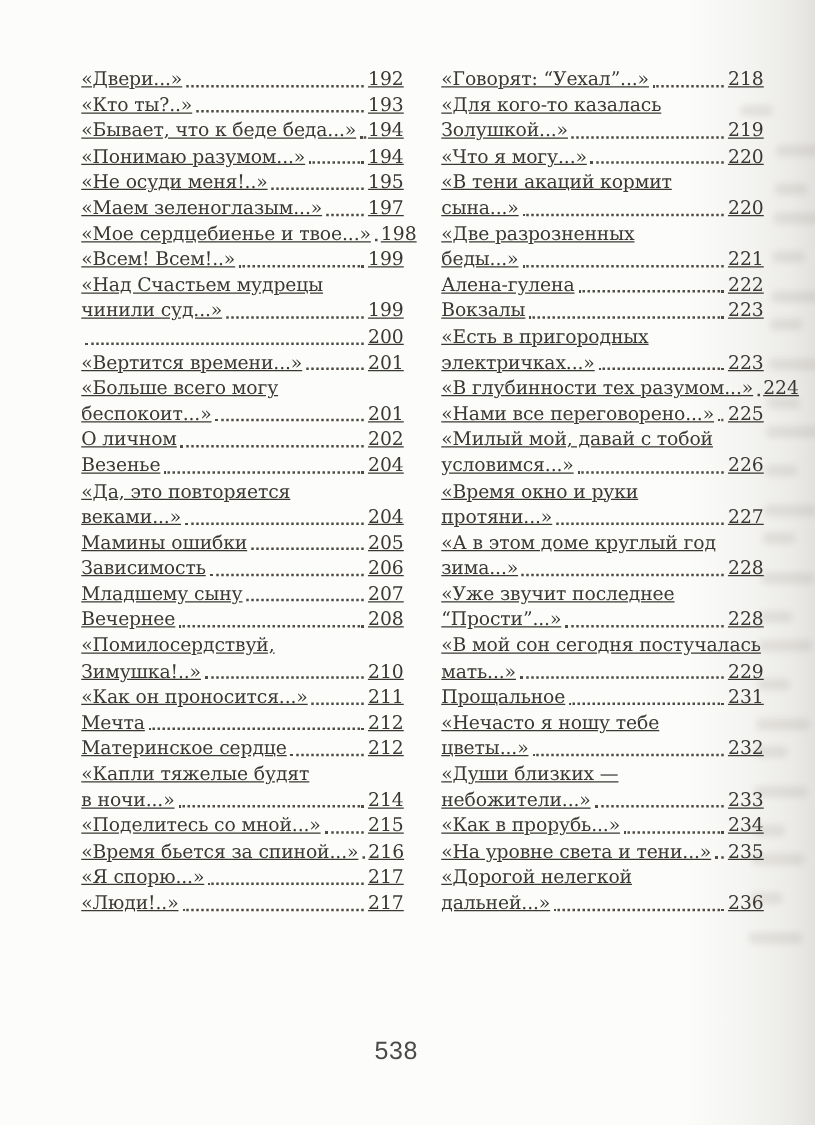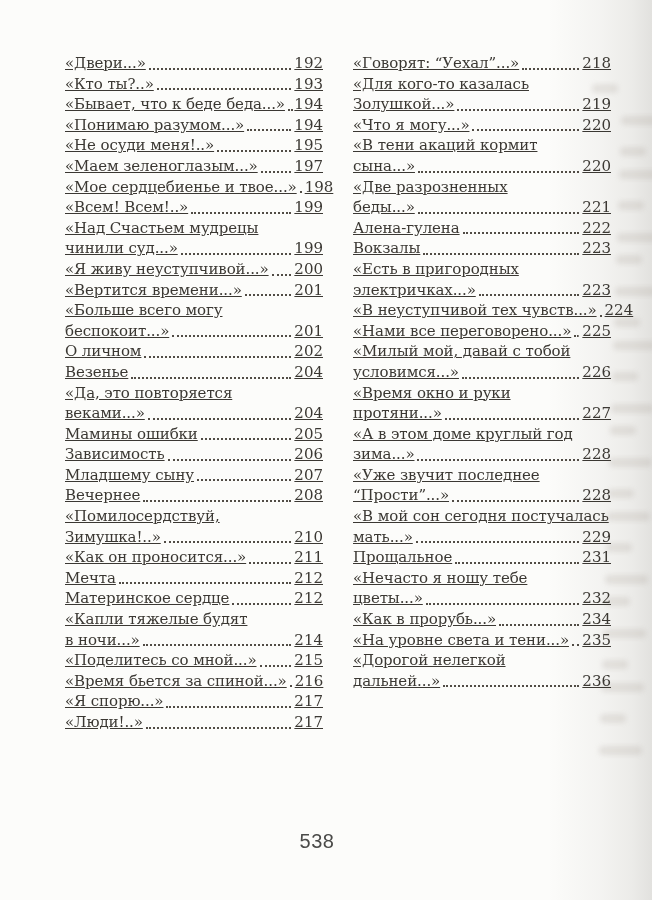--- a/index.html
+++ b/index.html
@@ -162,21 +162,20 @@
             <span class="title">«Над Счастьем мудрецы</span>
           </div>
           <div class="line">
             <span class="title">чинили суд...»</span>
             <span class="leader"></span>
             <span class="pg">199</span>
           </div>
         </div>
         <div class="entry">
           <div class="line">
-            <span class="title">«Я живу неуступчивой...»</span>
             <span class="leader"></span>
             <span class="pg">200</span>
           </div>
         </div>
         <div class="entry">
           <div class="line">
             <span class="title">«Вертится времени...»</span>
             <span class="leader"></span>
             <span class="pg">201</span>
           </div>
@@ -377,21 +376,21 @@
             <span class="title">«Есть в пригородных</span>
           </div>
           <div class="line">
             <span class="title">электричках...»</span>
             <span class="leader"></span>
             <span class="pg">223</span>
           </div>
         </div>
         <div class="entry">
           <div class="line">
-            <span class="title">«В неуступчивой тех чувств...»</span>
+            <span class="title">«В глубинности тех разумом...»</span>
             <span class="leader"></span>
             <span class="pg">224</span>
           </div>
         </div>
         <div class="entry">
           <div class="line">
             <span class="title">«Нами все переговорено...»</span>
             <span class="leader"></span>
             <span class="pg">225</span>
           </div>
@@ -454,20 +453,30 @@
           </div>
         </div>
         <div class="entry">
           <div class="line">
             <span class="title">«Нечасто я ношу тебе</span>
           </div>
           <div class="line">
             <span class="title">цветы...»</span>
             <span class="leader"></span>
             <span class="pg">232</span>
+          </div>
+        </div>
+        <div class="entry">
+          <div class="line">
+            <span class="title">«Души близких —</span>
+          </div>
+          <div class="line">
+            <span class="title">небожители...»</span>
+            <span class="leader"></span>
+            <span class="pg">233</span>
           </div>
         </div>
         <div class="entry">
           <div class="line">
             <span class="title">«Как в прорубь...»</span>
             <span class="leader"></span>
             <span class="pg">234</span>
           </div>
         </div>
         <div class="entry">

